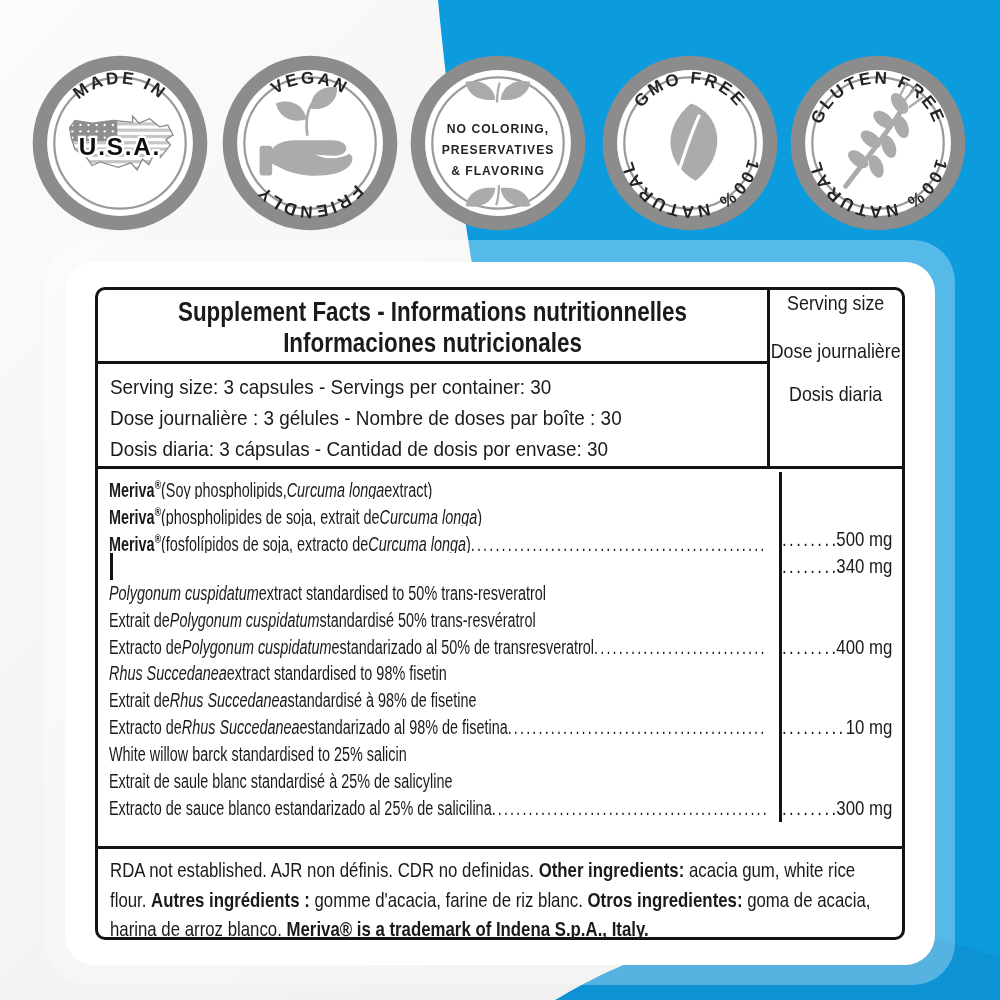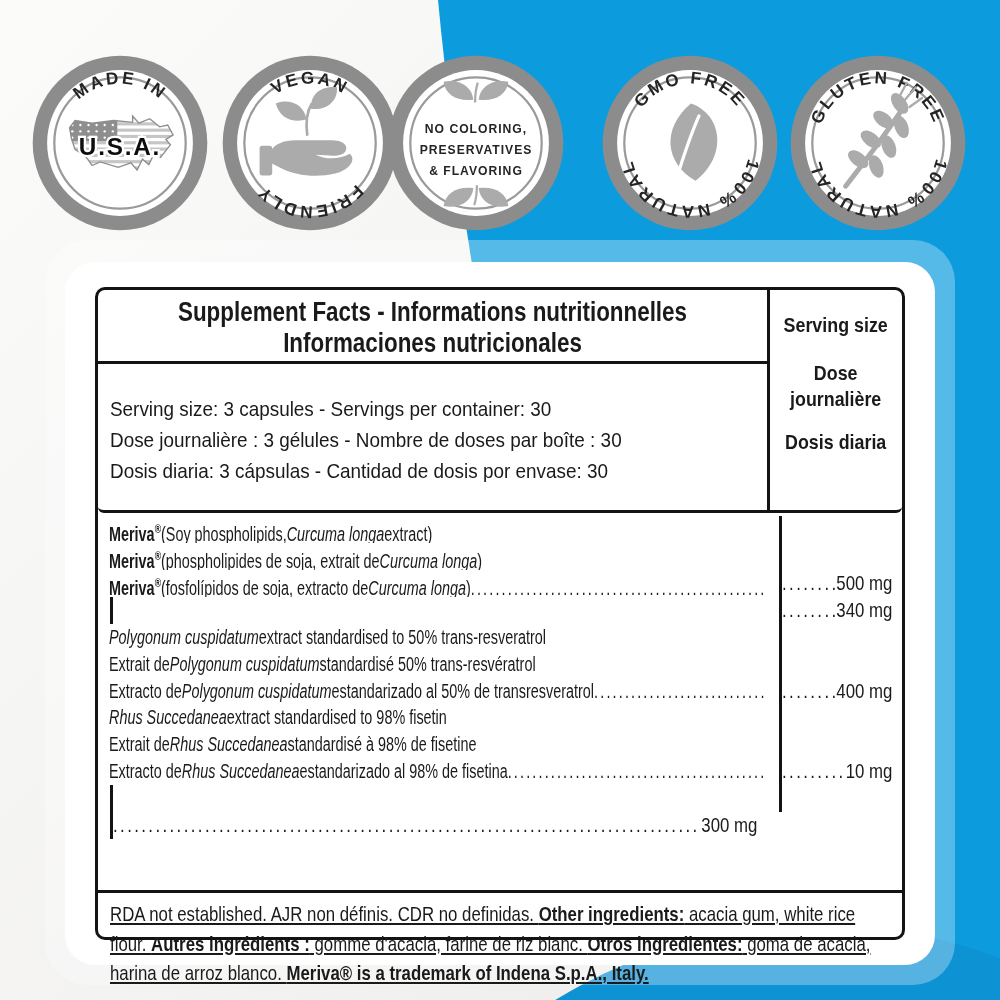--- a/index.html
+++ b/index.html
@@ -19,38 +19,38 @@
   
   #badges{position:absolute;left:0;top:53px;width:1000px;height:180px;z-index:4;}
   .badge{position:absolute;top:0;width:180px;height:180px;}
   .ring{fill:var(--ring);}
   .arct,.arcb{font-size:19px;font-weight:bold;letter-spacing:3px;fill:#242424;font-family:"Liberation Sans",sans-serif;}
   .b3{font-size:13.5px;font-weight:bold;letter-spacing:1.1px;fill:#242424;text-anchor:middle;font-family:"Liberation Sans",sans-serif;}
   .usatext{font-size:27px;font-weight:bold;letter-spacing:2px;fill:#0d0d0d;stroke:#fff;stroke-width:5px;paint-order:stroke;text-anchor:middle;font-family:"Liberation Sans",sans-serif;}
   
   #facts{position:absolute;left:30px;top:25px;width:810px;height:653px;border:3px solid var(--ink);border-radius:10px;background:#fff;box-sizing:border-box;color:var(--text);}
   .sx{transform-origin:left top;}
-  #topgrid{display:grid;grid-template-columns:669px 135px;height:223px;border-bottom:3px solid var(--ink);box-sizing:border-box;border-radius:6px;}
+  #topgrid{display:grid;grid-template-columns:669px 135px;height:179px;border-bottom:3px solid var(--ink);box-sizing:border-box;}
   #hdrcell{grid-row:1;grid-column:1;height:74px;border-bottom:3px solid var(--ink);box-sizing:border-box;padding-top:6px;text-align:center;}
   #hdrcell .hl{font-size:28px;font-weight:bold;line-height:31px;transform:scaleX(0.8);width:125%;transform-origin:left top;}
   #servcell{grid-row:2;grid-column:1;height:102px;padding:7px 12px 0 12px;box-sizing:border-box;}
   .servline{font-size:21px;line-height:31px;white-space:nowrap;transform:scaleX(0.9);width:111.2%;transform-origin:left top;}
-  #sidecell{grid-row:1/3;grid-column:2;border-left:3px solid var(--ink);box-sizing:border-box;text-align:center;padding-top:22px;font-weight:bold;}
+  #sidecell{grid-row:1/3;grid-column:2;border-left:3px solid var(--ink);box-sizing:border-box;text-align:center;}
   .sideline{font-size:21px;line-height:26px;transform:scaleX(0.85);width:117.7%;margin-left:-8.8%;transform-origin:center top;}
   .gap1{margin-top:22px;} .gap2{margin-top:17px;}
   #ing{display:grid;grid-template-columns:669px 135px;grid-auto-rows:26.93px;height:377px;box-sizing:border-box;padding-top:3px;}
   .cell-l{padding-left:11px;overflow:hidden;}
   .cell-l .sx{display:flex;align-items:baseline;font-size:20px;line-height:26.9px;white-space:nowrap;transform:scaleX(0.72);width:138.8%;}
   .cell-r{border-left:3px solid var(--ink);overflow:hidden;margin-left:12px;}
   .cell-r .sx{display:flex;align-items:baseline;font-size:21px;line-height:26.9px;white-space:nowrap;transform:scaleX(0.8);width:125%;padding-right:12px;box-sizing:border-box;}
   .dots{flex:1;overflow:hidden;min-width:6px;}
   .dots::after{content:".....................................................................................................";letter-spacing:3px;}
   sup{font-size:60%;}
   i{font-style:italic;} b{font-weight:bold;}
-  #foot{height:88px;border-top:3px solid var(--ink);box-sizing:border-box;padding:6px 10px 0 12px;text-decoration:underline;}
+  #foot{height:88px;border-top:3px solid var(--ink);box-sizing:border-box;padding:6px 10px 0 12px;}
   #foot .sx{font-size:21px;line-height:29.5px;transform:scaleX(0.8);width:125%;transform-origin:left top;}
 </style>
 </head>
 <body style="--blue: #0C9CDE; --circle: #0D93D4; --glow: rgba(255,255,255,0.30); --ring: #8D8C8C; --icongray: #ACABAB; --ink: #131313;">
 
 <svg id="bg" viewBox="0 0 1000 1000" width="1000" height="1000">
   <path class="bluepath" d="M438,0 H1000 V1000 H660 C590,840 478,420 438,0 Z"></path>
   <circle class="bluecircle" cx="820" cy="1430" r="505"></circle>
 </svg>
 
@@ -122,21 +122,21 @@
         <text class="arct"><textPath href="#tp1" startOffset="50%" text-anchor="middle">VEGAN</textPath></text>
         <text class="arcb"><textPath href="#bp1" startOffset="50%" text-anchor="middle">FRIENDLY</textPath></text>
         <g>
       <path d="M97,92 C95,78 96,66 102,56" stroke="var(--icongray)" stroke-width="3" fill="none"></path>
       <path d="M96,74 C80,78 66,72 62,56 C78,50 94,58 96,74 Z" fill="var(--icongray)"></path>
       <path d="M101,62 C100,46 112,36 130,38 C131,54 118,64 101,62 Z" fill="var(--icongray)"></path>
       <path d="M56,110 C60,100 74,96 88,97 L124,97 C136,97 142,102 140,108 C138,113 130,115 122,114 L106,113 C118,119 134,118 144,112 C152,118 144,130 128,134 C106,139 84,136 68,128 L56,122 Z" fill="var(--icongray)"></path>
       <rect x="44" y="103" width="14" height="33" rx="3" fill="var(--icongray)"></rect>
         </g>
       </svg></div>
-    <div class="badge" style="left: 386px;"><svg viewBox="0 0 200 200" width="180" height="180">
+    <div class="badge" style="left: 408px;"><svg viewBox="0 0 200 200" width="180" height="180">
     <circle cx="100" cy="100" r="97" class="ring"></circle>
     <circle cx="100" cy="100" r="81" fill="#fff"></circle>
     <circle cx="100" cy="100" r="73" fill="none" stroke="#9B9A9A" stroke-width="2.5"></circle>
     <defs>
           <path id="tp2" d="M34,100 A66,66 0 0 1 166,100"></path>
           <path id="bp2" d="M166,104 A66,66 0 0 1 34,104"></path>
         </defs>
         <g>
           <g fill="var(--icongray)" transform="translate(100,46)">
             <path d="M-3,6 C-22,8 -34,0 -36,-14 C-18,-18 -4,-8 -3,6 Z"></path>
@@ -306,22 +306,38 @@
             <span> estandarizado al 98% de fisetina</span>
             <span class="dots"></span>
           </div>
         </div>
         <div class="cell-r">
           <div class="sx">
             <span class="dots"></span>
             <span>10 mg</span>
           </div>
         </div>
-        <div class="cell-r"></div>
-        <div class="cell-r"></div>
+        <div class="cell-l">
+          <div class="sx">
+            <span>White willow barck standardised to 25% salicin</span>
+          </div>
+        </div>
+        <div class="cell-r"></div>
+        <div class="cell-l">
+          <div class="sx">
+            <span>Extrait de saule blanc standardisé à 25% de salicyline</span>
+          </div>
+        </div>
+        <div class="cell-r"></div>
+        <div class="cell-l">
+          <div class="sx">
+            <span>Extracto de sauce blanco estandarizado al 25% de salicilina</span>
+            <span class="dots"></span>
+          </div>
+        </div>
         <div class="cell-r">
           <div class="sx">
             <span class="dots"></span>
             <span>300 mg</span>
           </div>
         </div>
       </div>
     <div id="foot">
         <div class="sx"><span>RDA not established. AJR non définis. CDR no definidas. </span><b>Other ingredients:</b><span> acacia gum, white rice flour. </span><b>Autres ingrédients :</b><span> gomme d'acacia, farine de riz blanc. </span><b>Otros ingredientes:</b><span> goma de acacia, harina de arroz blanco. </span><b>Meriva® is a trademark of Indena S.p.A., Italy.</b></div>
       </div>

